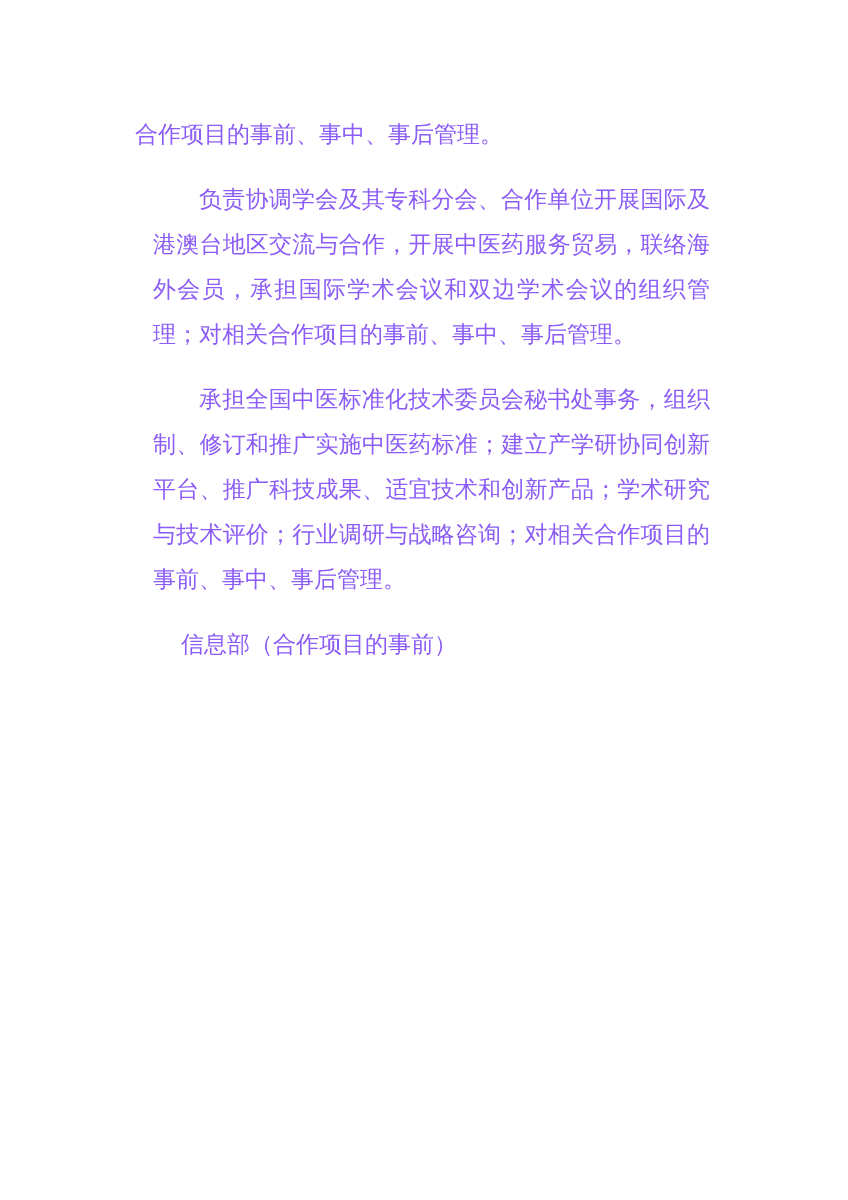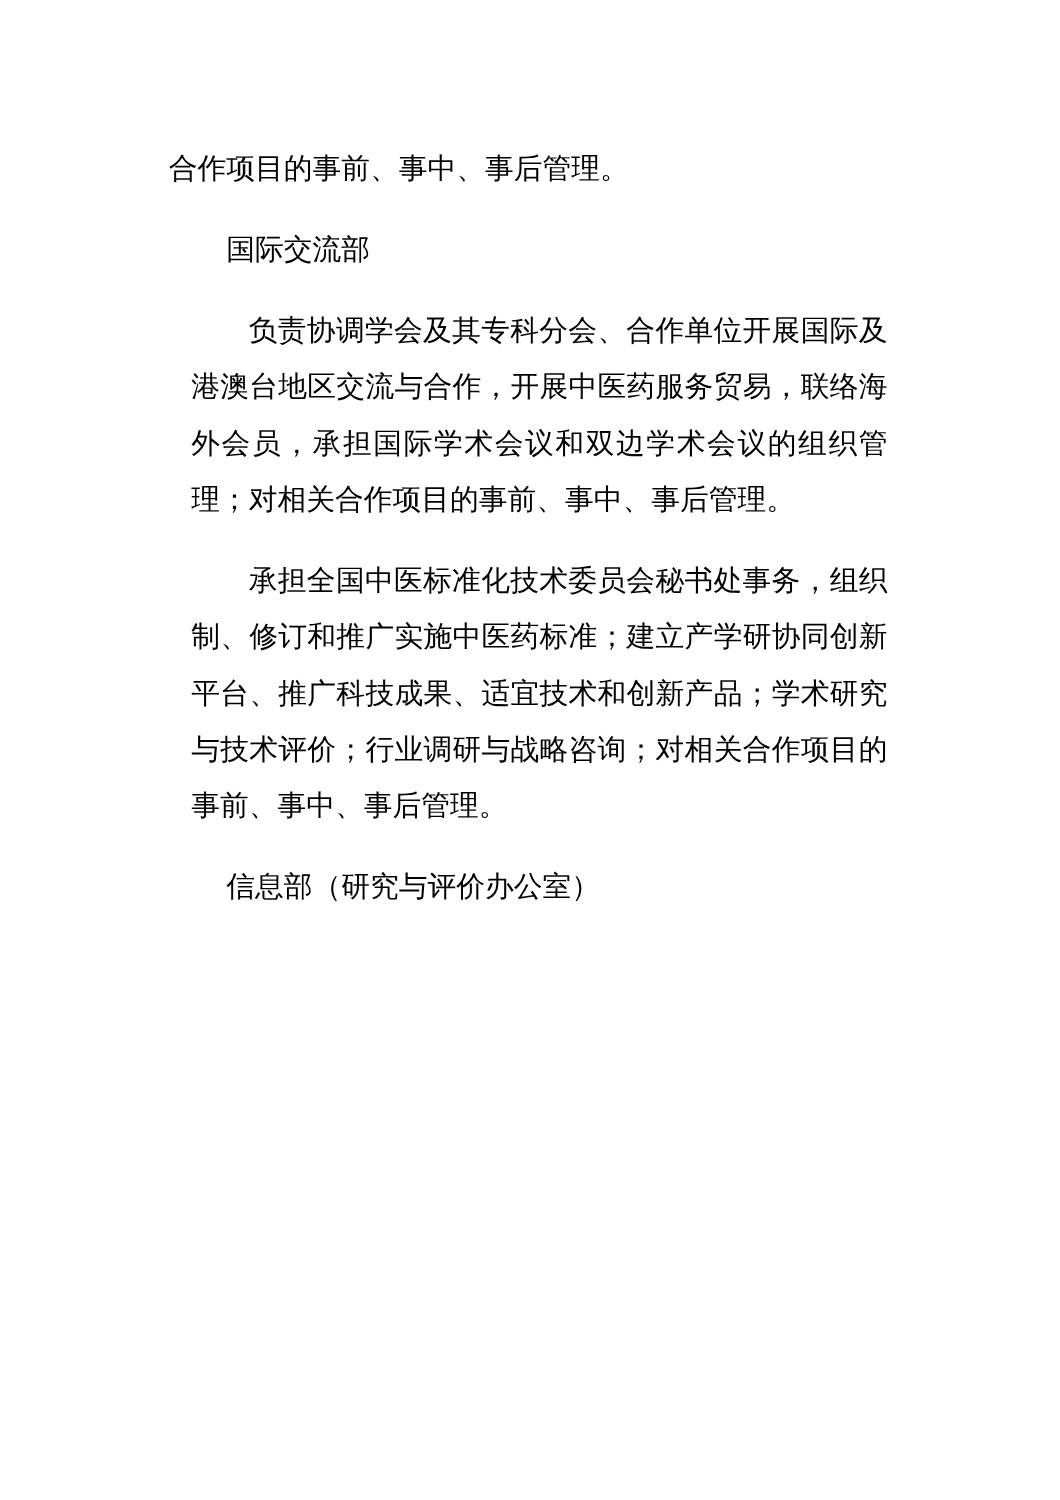--- a/index.html
+++ b/index.html
@@ -10,21 +10,21 @@
   .doc-page {
     position: relative;
     width: 848px;
     height: 1200px;
     margin: 0 auto;
     background: #ffffff;
     box-sizing: border-box;
     padding: 112px 138px 0 135px;
     overflow: hidden;
     font-family: "Liberation Serif", "DejaVu Serif", serif;
-    color: #000000;
+    color: #8b5cf6;
   }
   .doc-page p {
     margin: 0 0 20px 0;
     font-size: 23px;
     line-height: 45px;
     letter-spacing: 0;
   }
   p.para-continuation {
     text-indent: 0;
     text-align: left;
@@ -39,23 +39,22 @@
     text-justify: inter-ideograph;
     margin-left: 18px;
   }
 </style>
 </head>
 <body>
 
 <div class="doc-page">
   <p class="para-continuation">合作项目的事前、事中、事后管理。</p>
 
-  <p class="para-heading">国际交流部</p>
 
   <p class="para-body">负责协调学会及其专科分会、合作单位开展国际及港澳台地区交流与合作，开展中医药服务贸易，联络海外会员，承担国际学术会议和双边学术会议的组织管理；对相关合作项目的事前、事中、事后管理。</p>
 
 
 
 
   <p class="para-body">承担全国中医标准化技术委员会秘书处事务，组织制、修订和推广实施中医药标准；建立产学研协同创新平台、推广科技成果、适宜技术和创新产品；学术研究与技术评价；行业调研与战略咨询；对相关合作项目的事前、事中、事后管理。</p>
 
-  <p class="para-heading">信息部（研究与评价办公室）</p>
+  <p class="para-heading">信息部（合作项目的事前）</p>
 </div>
 
 </body></html>

